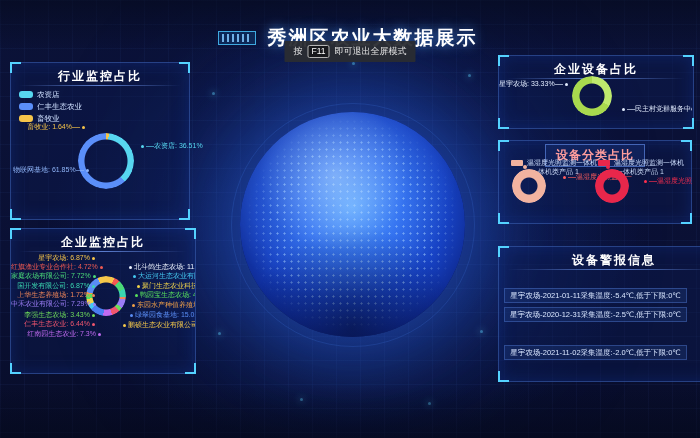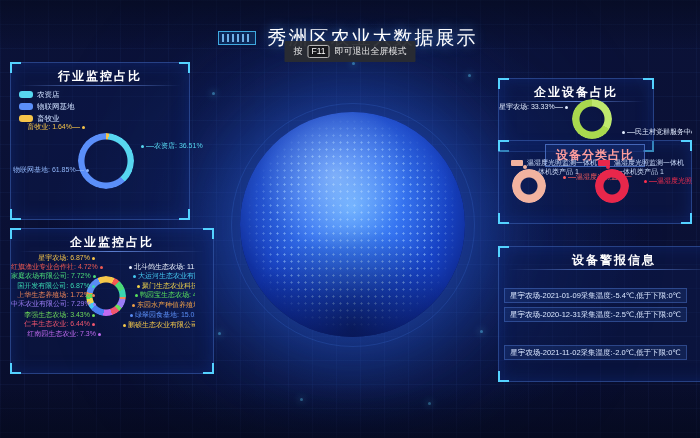--- a/index.html
+++ b/index.html
@@ -35,21 +35,21 @@
       radial-gradient(circle at 42% 28%, rgba(195,228,255,.5), rgba(120,180,255,.12) 36%, rgba(0,0,40,0) 60%),
       radial-gradient(circle at 50% 96%, rgba(5,10,40,.55), transparent 42%);}
   .pt{position:absolute;width:3px;height:3px;border-radius:50%;background:#5fd4ff;opacity:.45;
     box-shadow:0 0 6px 2px rgba(95,212,255,.35);}
 
   header{position:absolute;left:0;top:0;right:0;}
   .hrow{position:absolute;left:0;right:0;top:20px;display:flex;justify-content:center;align-items:center;gap:7px;}
   .logo{width:36px;height:12px;border:1px solid #3fa9e0;background:#0c2756;position:relative;}
   .logo::after{content:"";position:absolute;inset:2px 3px;
     background:repeating-linear-gradient(90deg,rgba(130,200,255,.85) 0 2px,transparent 2px 5px);}
-  h1{margin:5px;font-size:19px;font-weight:normal;color:#ffffff;letter-spacing:2px;
+  h1{margin:5px;font-size:19px;font-weight:bold;color:#ffffff;letter-spacing:2px;
     text-shadow:0 0 12px rgba(80,160,255,.8);}
   .tip{position:absolute;left:50%;top:41px;transform:translateX(-50%);
     background:rgba(42,44,50,.95);color:#e6e6e6;font-size:9px;line-height:1;
     padding:4px 9px;display:flex;align-items:center;gap:5px;border-radius:1px;}
   .key{border:1px solid #b5b5b5;border-radius:2px;padding:1px 3px;font-size:8.5px;background:#17181c;color:#fff;}
 
   .panel{position:absolute;background:rgba(14,30,84,.38);
     border:1px solid rgba(62,102,190,.55);
     box-shadow:inset 0 0 16px rgba(20,60,160,.35);box-sizing:border-box;}
   .c{position:absolute;width:9px;height:9px;border:0 solid #54d2ff;}
@@ -125,33 +125,33 @@
     <i class="c tr"></i>
   <i class="c bl"></i>
     <i class="c br"></i>
   <h3>行业监控占比</h3>
   <div class="hr"></div>
 
   <div class="lg" style="left:8px;top:28px">
     <span class="sw" style="background: rgb(87, 215, 240);"></span><span>农资店</span>
   </div>
   <div class="lg" style="left:8px;top:40px">
-    <span class="sw" style="background: rgb(91, 143, 249);"></span><span>物联网基地</span>
+    <span class="sw" style="background: rgb(91, 143, 249);"></span><span>仁丰生态农业</span>
   </div>
   <div class="lg" style="left:8px;top:52px">
     <span class="sw" style="background: rgb(246, 197, 74);"></span><span>畜牧业</span>
   </div>
 
   <div class="donut" style="left: 67px; top: 70px; width: 56px; height: 56px; --rw: 7px; background: conic-gradient(rgb(246, 197, 74) 0deg, rgb(246, 197, 74) 5.904deg, rgb(87, 215, 240) 5.904deg, rgb(87, 215, 240) 137.34deg, rgb(91, 143, 249) 137.34deg, rgb(91, 143, 249) 360deg);"></div>
   <div class="lb ar" style="left: 0px; top: 60px; width: 76px; color: rgb(246, 197, 74);"><span>畜牧业: 1.64%</span><i class="ln"></i><i class="d"></i></div>
   <div class="lb" style="left: 128px; top: 79px; color: rgb(87, 215, 240);"><i class="d"></i><i class="ln"></i><span>农资店: 36.51%</span></div>
   <div class="lb ar" style="left: 2px; top: 103px; width: 66px; color: rgb(143, 180, 247);"><span>物联网基地: 61.85%</span><i class="ln"></i><i class="d"></i></div>
 </section>
 
-<section class="panel" style="left:10px;top:228px;width:204px;height:146px">
+<section class="panel" style="left:10px;top:228px;width:186px;height:146px">
   <i class="c tl"></i>
     <i class="c tr"></i>
   <i class="c bl"></i>
     <i class="c br"></i>
   <h3>企业监控占比</h3>
   <div class="hr"></div>
 
   <div class="donut" style="left: 75px; top: 47px; width: 40px; height: 40px; --rw: 7px; background: conic-gradient(rgb(246, 197, 74) 0deg, rgb(246, 197, 74) 24.732deg, rgb(240, 90, 82) 24.732deg, rgb(240, 90, 82) 41.724deg, rgb(74, 217, 120) 41.724deg, rgb(74, 217, 120) 69.516deg, rgb(58, 214, 176) 69.516deg, rgb(58, 214, 176) 94.248deg, rgb(240, 135, 90) 94.248deg, rgb(240, 135, 90) 100.44deg, rgb(155, 125, 245) 100.44deg, rgb(155, 125, 245) 126.684deg, rgb(111, 220, 90) 126.684deg, rgb(111, 220, 90) 139.032deg, rgb(240, 86, 110) 139.032deg, rgb(240, 86, 110) 162.216deg, rgb(192, 106, 240) 162.216deg, rgb(192, 106, 240) 188.496deg, rgb(74, 125, 240) 188.496deg, rgb(74, 125, 240) 228.672deg, rgb(69, 200, 240) 228.672deg, rgb(69, 200, 240) 243.072deg, rgb(240, 211, 74) 243.072deg, rgb(240, 211, 74) 261.072deg, rgb(88, 224, 92) 261.072deg, rgb(88, 224, 92) 276.516deg, rgb(240, 160, 72) 276.516deg, rgb(240, 160, 72) 281.196deg, rgb(90, 141, 245) 281.196deg, rgb(90, 141, 245) 335.268deg, rgb(245, 200, 74) 335.268deg, rgb(245, 200, 74) 360deg);"></div>
 
   <div class="lb ar" style="left: 0px; top: 25px; width: 86px; color: rgb(246, 197, 74);"><span>星宇农场: 6.87%</span><i class="d"></i></div>
@@ -166,21 +166,21 @@
 
   <div class="lb clip" style="left: 116px; top: 34px; width: 68px; color: rgb(238, 244, 255);"><i class="d"></i><span>北斗鸽生态农场: 11.16%</span></div>
   <div class="lb clip" style="left: 120px; top: 43px; width: 64px; color: rgb(69, 200, 240);"><i class="d"></i><span>大运河生态农业有限责任公</span></div>
   <div class="lb clip" style="left: 124px; top: 53px; width: 60px; color: rgb(240, 211, 74);"><i class="d"></i><span>聚门生态农业科技有限公</span></div>
   <div class="lb clip" style="left: 122px; top: 62px; width: 62px; color: rgb(88, 224, 92);"><i class="d"></i><span>鸭园宝生态农场: 4.29</span></div>
   <div class="lb clip" style="left: 119px; top: 72px; width: 65px; color: rgb(240, 160, 72);"><i class="d"></i><span>东园水产种值养殖场: 1.</span></div>
   <div class="lb clip" style="left: 117px; top: 82px; width: 67px; color: rgb(90, 141, 245);"><i class="d"></i><span>绿翠园食基地: 15.02%</span></div>
   <div class="lb clip" style="left: 110px; top: 92px; width: 74px; color: rgb(245, 200, 74);"><i class="d"></i><span>鹏硕生态农业有限公司: 6.87</span></div>
 </section>
 
-<section class="panel" style="left:498px;top:78px;width:156px;height:74px">
+<section class="panel" style="left:498px;top:55px;width:196px;height:74px">
   <i class="c tl"></i>
     <i class="c tr"></i>
   <i class="c bl"></i>
     <i class="c br"></i>
   <h3>企业设备占比</h3>
   <div class="hr"></div>
 
   <div class="donut" style="left: 73px; top: 20px; width: 40px; height: 40px; --rw: 8px; background: conic-gradient(rgb(191, 233, 109) 0deg, rgb(191, 233, 109) 119.988deg, rgb(169, 217, 78) 119.988deg, rgb(169, 217, 78) 360deg);"></div>
   <div class="lb ar" style="left: 0px; top: 24px; width: 68px; color: rgb(226, 236, 255);"><span>星宇农场: 33.33%</span><i class="ln"></i><i class="d"></i></div>
   <div class="lb clip" style="left: 121px; top: 49px; width: 72px; color: rgb(226, 236, 255);"><i class="d"></i><i class="ln"></i><span>民主村党群服务中心:</span></div>
@@ -210,16 +210,16 @@
   <div class="lb clip" style="left: 143px; top: 36px; width: 50px; color: rgb(255, 46, 78);"><i class="d"></i><i class="ln"></i><span>温湿度光照监测一</span></div>
 </section>
 
 <section class="panel" style="left:498px;top:246px;width:232px;height:136px">
   <i class="c tl"></i>
     <i class="c tr"></i>
   <i class="c bl"></i>
     <i class="c br"></i>
   <h3>设备警报信息</h3>
   <div class="hr"></div>
-  <div class="arow" style="top:41px">星宇农场-2021-01-09采集温度:-5.4℃,低于下限:0℃</div>
+  <div class="arow" style="top:41px">星宇农场-2021-01-11采集温度:-5.4℃,低于下限:0℃</div>
   <div class="arow" style="top:60px">星宇农场-2020-12-31采集温度:-2.5℃,低于下限:0℃</div>
   <div class="arow" style="top:98px">星宇农场-2021-11-02采集温度:-2.0℃,低于下限:0℃</div>
 </section>
 
 </body></html>

